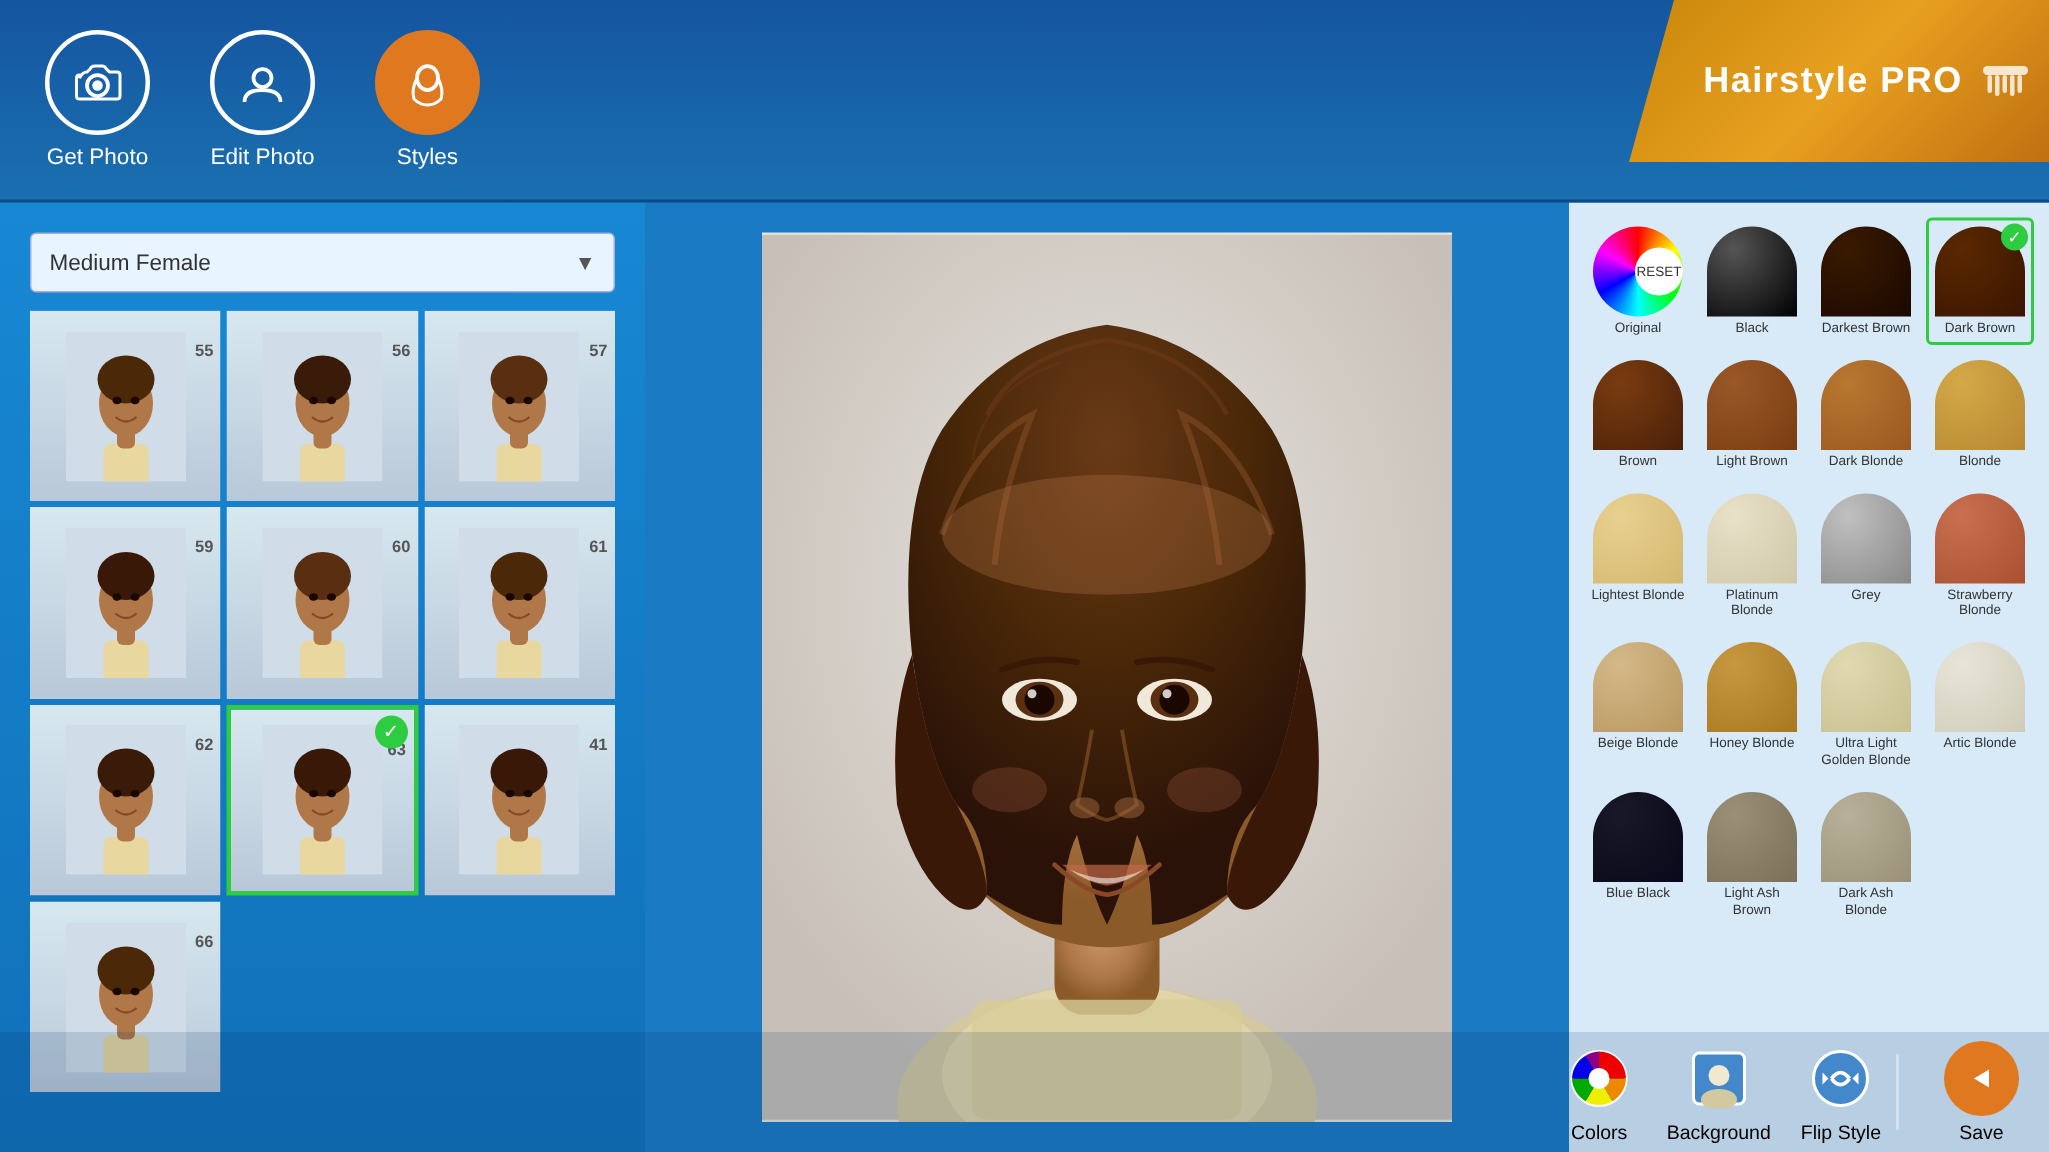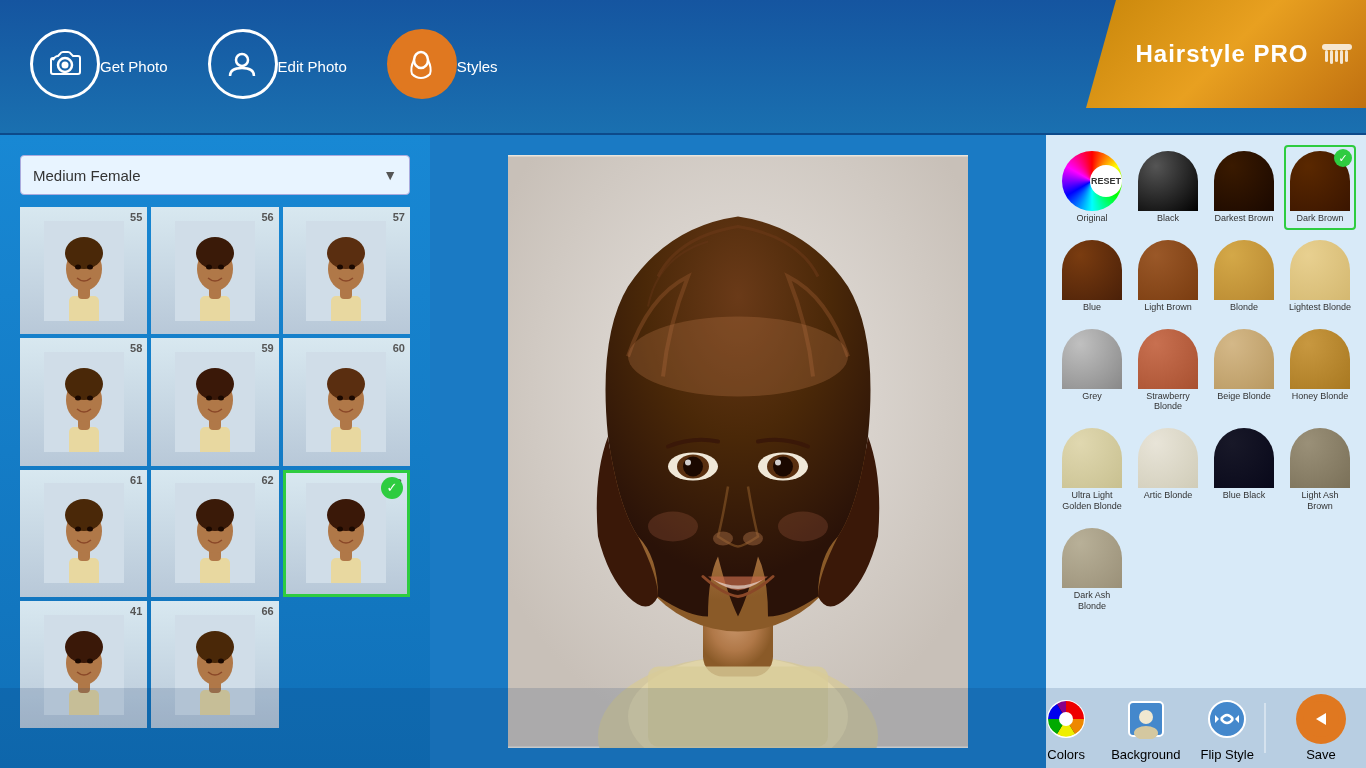--- a/index.html
+++ b/index.html
@@ -18,21 +18,21 @@
       height: 135px;
       background: linear-gradient(180deg, #1555a0 0%, #1a70b0 100%);
       display: flex;
       align-items: center;
       padding: 0 30px;
       border-bottom: 2px solid #0d4a8a;
       position: relative;
     }
     .nav-btn {
       display: flex;
-      flex-direction: row;
+      flex-direction: column;
       align-items: center;
       cursor: pointer;
       margin-right: 40px;
     }
     .nav-btn .icon-circle {
       width: 70px;
       height: 70px;
       border-radius: 50%;
       border: 3px solid #fff;
       display: flex;
@@ -112,21 +112,21 @@
       background: #c8daea;
       cursor: pointer;
       aspect-ratio: 1;
       overflow: hidden;
     }
     .style-item.selected {
       border: 3px solid #2ecc40;
     }
     .style-item .num {
       position: absolute;
-      top: 4px;
+      top: 21px;
       right: 5px;
       font-size: 11px;
       color: #555;
       font-weight: bold;
     }
     .style-item .check {
       position: absolute;
       top: 4px;
       right: 4px;
       width: 22px;
@@ -228,21 +228,21 @@
     }
     .reset-inner {
       width: 32px;
       height: 32px;
       background: #fff;
       border-radius: 50%;
       display: flex;
       align-items: center;
       justify-content: center;
       font-size: 9px;
-      font-weight: bold;
+      font-weight: normal;
       color: #333;
       margin-left: 28px;
     }
 
     
     .footer {
       width: 100%;
       height: 0;
       position: fixed;
       bottom: 0;
@@ -413,42 +413,20 @@
 
         <ellipse cx="40" cy="32" rx="19" ry="16" fill="#5a2e10"></ellipse>
 
         <ellipse cx="34" cy="46" rx="3" ry="2.5" fill="#1a0800"></ellipse>
         <ellipse cx="46" cy="46" rx="3" ry="2.5" fill="#1a0800"></ellipse>
 
         <path d="M33 57 Q40 63 47 57" fill="none" stroke="#8a4828" stroke-width="1.5"></path>
       </svg>
     </div>
     <span class="num">57</span>
-
-  </div>
-        <div class="style-item">
-    <div class="style-item-inner">
-      <svg viewBox="0 0 80 100" width="80" height="100">
-        <rect width="80" height="100" fill="#d0dde8"></rect>
-
-        <rect x="25" y="75" width="30" height="30" rx="5" fill="#e8d8a0"></rect>
-
-        <rect x="34" y="62" width="12" height="16" rx="4" fill="#b07848"></rect>
-
-        <ellipse cx="40" cy="48" rx="18" ry="22" fill="#b07848"></ellipse>
-
-        <ellipse cx="40" cy="32" rx="19" ry="16" fill="#4a2808"></ellipse>
-
-        <ellipse cx="34" cy="46" rx="3" ry="2.5" fill="#1a0800"></ellipse>
-        <ellipse cx="46" cy="46" rx="3" ry="2.5" fill="#1a0800"></ellipse>
-
-        <path d="M33 57 Q40 63 47 57" fill="none" stroke="#8a4828" stroke-width="1.5"></path>
-      </svg>
-    </div>
-    <span class="num">58</span>
 
   </div>
         <div class="style-item">
     <div class="style-item-inner">
       <svg viewBox="0 0 80 100" width="80" height="100">
         <rect width="80" height="100" fill="#d0dde8"></rect>
 
         <rect x="25" y="75" width="30" height="30" rx="5" fill="#e8d8a0"></rect>
 
         <rect x="34" y="62" width="12" height="16" rx="4" fill="#b07848"></rect>
@@ -697,36 +675,46 @@
     <span class="color-label">Darkest Brown</span>
 
   </div>
         <div class="color-item selected">
     <div class="color-swatch" style="background: radial-gradient(ellipse at 30% 25%, #5a2800, #3a1500)"></div>
     <span class="color-label">Dark Brown</span>
     <div class="check-mark" style="display:flex;">✓</div>
   </div>
         <div class="color-item">
     <div class="color-swatch" style="background: radial-gradient(ellipse at 30% 25%, #7a3c10, #4a2008)"></div>
-    <span class="color-label">Blue</span>
+    <span class="color-label">Brown</span>
 
   </div>
         <div class="color-item">
     <div class="color-swatch" style="background: radial-gradient(ellipse at 30% 25%, #9a5828, #7a3c10)"></div>
     <span class="color-label">Light Brown</span>
 
   </div>
         <div class="color-item">
+    <div class="color-swatch" style="background: radial-gradient(ellipse at 30% 25%, #b87830, #9a5820)"></div>
+    <span class="color-label">Dark Blonde</span>
+
+  </div>
+        <div class="color-item">
     <div class="color-swatch" style="background: radial-gradient(ellipse at 30% 25%, #d4a848, #b88830)"></div>
     <span class="color-label">Blonde</span>
 
   </div>
         <div class="color-item">
     <div class="color-swatch" style="background: radial-gradient(ellipse at 30% 25%, #e8d090, #d4b870)"></div>
     <span class="color-label">Lightest Blonde</span>
+
+  </div>
+        <div class="color-item">
+    <div class="color-swatch" style="background: radial-gradient(ellipse at 30% 25%, #e8e0c8, #d0c8a8)"></div>
+    <span class="color-label">Platinum Blonde</span>
 
   </div>
         <div class="color-item">
     <div class="color-swatch" style="background: radial-gradient(ellipse at 30% 25%, #c0c0c0, #888)"></div>
     <span class="color-label">Grey</span>
 
   </div>
         <div class="color-item">
     <div class="color-swatch" style="background: radial-gradient(ellipse at 30% 25%, #c87050, #a85030)"></div>
     <span class="color-label">Strawberry Blonde</span>

